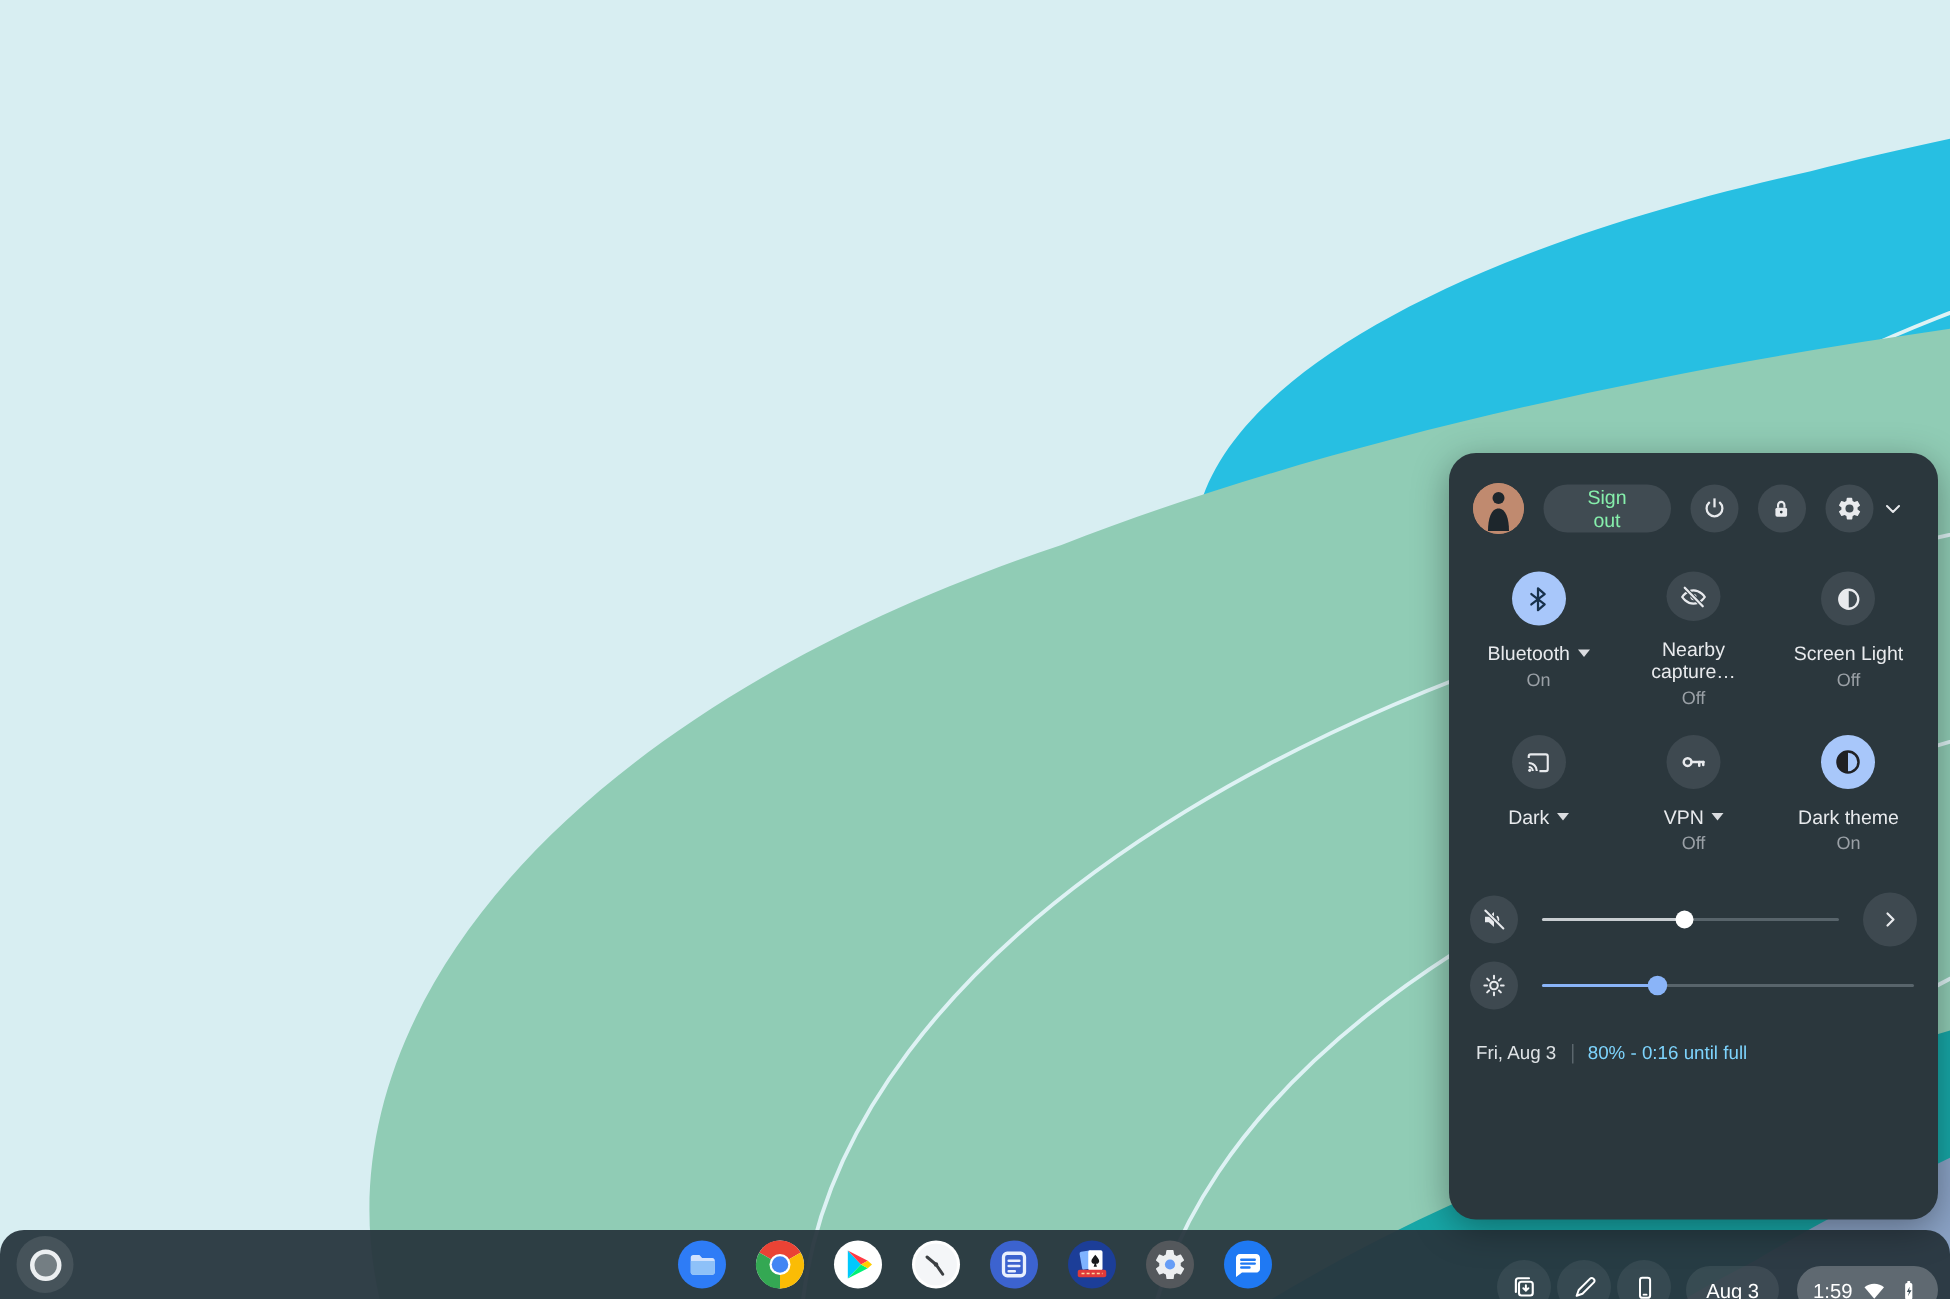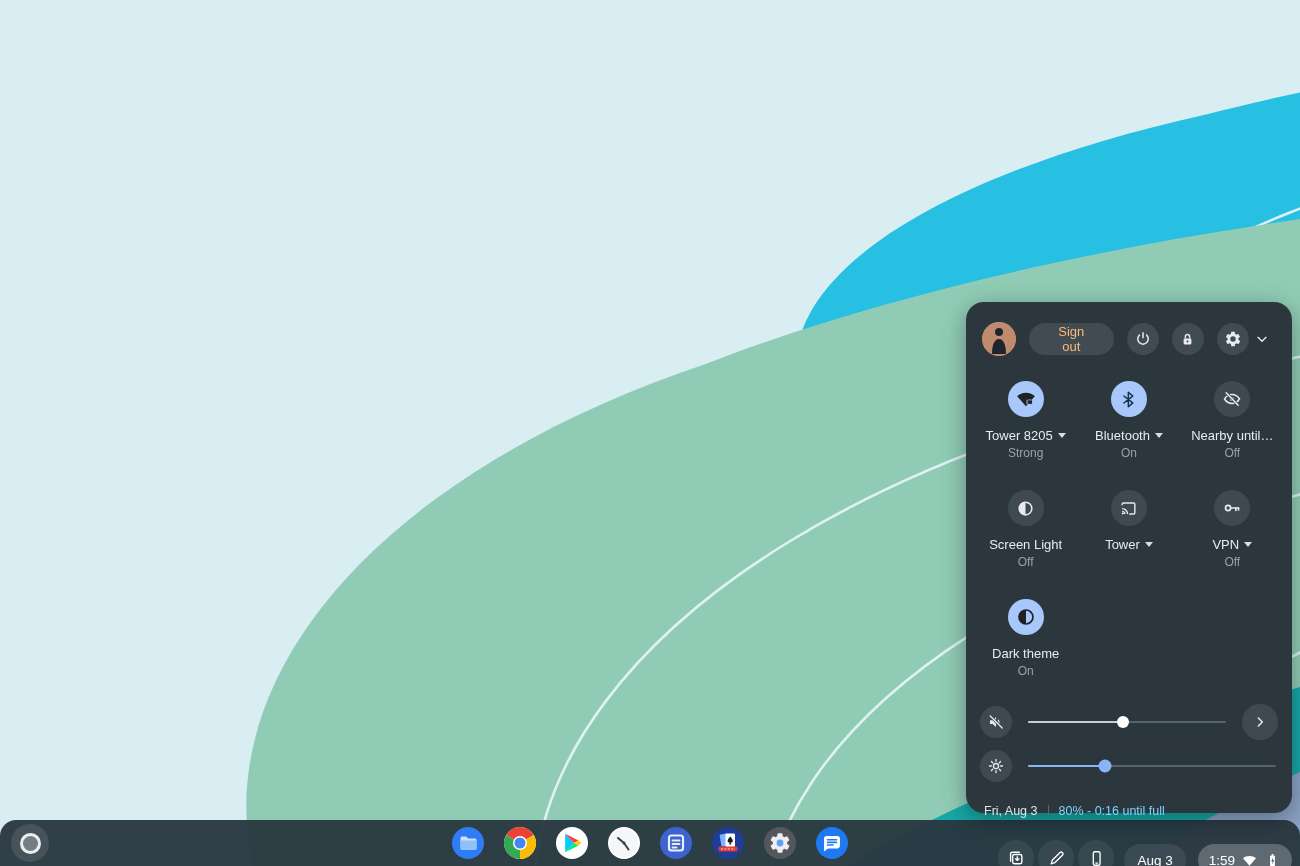--- a/index.html
+++ b/index.html
@@ -6,21 +6,21 @@
   body{width:1300px;height:866px;overflow:hidden;font-family:"Liberation Sans",sans-serif;
        -webkit-font-smoothing:antialiased;}
   .desktop{position:relative;width:1300px;height:866px;background:#d8eef2;overflow:hidden;}
   .wallpaper{position:absolute;inset:0;}
 
   
   .qs{position:absolute;left:966px;top:302px;width:326px;height:511px;background:#2b373d;
       border-radius:18px;box-shadow:0 6px 24px rgba(0,0,0,.35);color:#e8eaed;z-index:20;}
   .qs-header{height:50px;display:flex;align-items:center;padding:12px 16px 0 16px;}
   .avatar{width:34px;height:34px;border-radius:50%;background:#c08a6f;overflow:hidden;flex:0 0 auto;}
-  .signout{margin-left:13px;background:#404b52;border:none;color:#fdba74;font-size:13px;
+  .signout{margin-left:13px;background:#404b52;border:none;color:#86efac;font-size:13px;
       font-family:inherit;padding:0 19px;height:32px;border-radius:16px;cursor:pointer;}
   .icbtn{width:32px;height:32px;border-radius:50%;background:#404b52;display:flex;align-items:center;
       justify-content:center;margin-left:13px;cursor:pointer;flex:0 0 auto;}
   .qs-collapse{margin-left:auto;width:28px;height:28px;display:flex;align-items:center;justify-content:center;cursor:pointer;}
 
   .qs-tiles{display:grid;grid-template-columns:repeat(3,1fr);row-gap:18px;padding:17px 8px 0;}
   .tile{display:flex;flex-direction:column;align-items:center;height:91px;cursor:pointer;}
   .tile-ic{width:36px;height:36px;border-radius:50%;background:#3e4950;display:flex;align-items:center;
       justify-content:center;}
   .tile-ic.active{background:#a8c7fa;}
@@ -208,34 +208,20 @@
       </div>
       <div class="qs-collapse">
         <svg width="16" height="16" viewBox="0 0 24 24">
           <path d="M6 9.5l6 6 6-6" fill="none" stroke="#e8eaed" stroke-width="2" stroke-linecap="round" stroke-linejoin="round"></path>
         </svg>
       </div>
     </div>
 
     <div class="qs-tiles">
 
-      <div class="tile">
-        <div class="tile-ic active">
-          <svg width="20" height="20" viewBox="0 0 24 24">
-            <path d="M12 4.6C7.7 4.6 3.9 6.1 1.4 8.6L12 20.8 22.6 8.6C20.1 6.1 16.3 4.6 12 4.6z" fill="#202124"></path>
-            <rect x="13.2" y="13" width="6.6" height="5.4" rx="1.1" fill="#202124" stroke="#a8c7fa" stroke-width="1.2"></rect>
-            <path d="M14.9 13v-1.5a1.6 1.6 0 0 1 3.2 0V13" fill="none" stroke="#202124" stroke-width="1.5"></path>
-          </svg>
-        </div>
-        <div class="t-label">
-            <span>Tower 8205</span>
-            <span class="dd"></span>
-          </div>
-        <div class="t-status">Strong</div>
-      </div>
 
       <div class="tile">
         <div class="tile-ic active">
           <svg width="19" height="19" viewBox="0 0 24 24">
             <path d="M6.2 7.6 L17.4 16.3 L11.8 21.2 L11.8 2.8 L17.4 7.7 L6.2 16.4" fill="none" stroke="#17314b" stroke-width="1.9" stroke-linejoin="round" stroke-linecap="round"></path>
           </svg>
         </div>
         <div class="t-label">
             <span>Bluetooth</span>
             <span class="dd"></span>
@@ -248,21 +234,21 @@
       <div class="tile">
         <div class="tile-ic">
           <svg width="20" height="20" viewBox="0 0 24 24">
             <path d="M3 12s3.3-5.3 9-5.3S21 12 21 12s-3.3 5.3-9 5.3S3 12 3 12z" fill="none" stroke="#e8eaed" stroke-width="1.8"></path>
             <circle cx="12" cy="12" r="2.5" fill="#e8eaed"></circle>
             <path d="M5 4.6l14.4 14.8" stroke="#3e4950" stroke-width="3.4"></path>
             <path d="M5 4.6l14.4 14.8" stroke="#e8eaed" stroke-width="1.8" stroke-linecap="round"></path>
           </svg>
         </div>
         <div class="t-label">
-            <span>Nearby until…</span>
+            <span>Nearby capture…</span>
           </div>
         <div class="t-status">Off</div>
       </div>
 
       <div class="tile">
         <div class="tile-ic">
           <svg width="19" height="19" viewBox="0 0 24 24">
             <circle cx="12" cy="12" r="8" fill="none" stroke="#e8eaed" stroke-width="2"></circle>
             <path d="M12 4a8 8 0 0 0 0 16z" fill="#e8eaed"></path>
           </svg>
@@ -276,21 +262,21 @@
       <div class="tile">
         <div class="tile-ic">
           <svg width="19" height="19" viewBox="0 0 24 24">
             <path d="M4 8V6.6A1.6 1.6 0 0 1 5.6 5h12.8A1.6 1.6 0 0 1 20 6.6v10.8a1.6 1.6 0 0 1-1.6 1.6H13" fill="none" stroke="#e8eaed" stroke-width="1.8"></path>
             <path d="M4 15.6a3.4 3.4 0 0 1 3.4 3.4" fill="none" stroke="#e8eaed" stroke-width="1.8"></path>
             <path d="M4 12.2a6.8 6.8 0 0 1 6.8 6.8" fill="none" stroke="#e8eaed" stroke-width="1.8"></path>
             <circle cx="4.8" cy="18.4" r="1.3" fill="#e8eaed"></circle>
           </svg>
         </div>
         <div class="t-label">
-            <span>Tower</span>
+            <span>Dark</span>
             <span class="dd"></span>
           </div>
         <div class="t-status"></div>
       </div>
 
       <div class="tile">
         <div class="tile-ic">
           <svg width="20" height="20" viewBox="0 0 24 24">
             <circle cx="7.3" cy="12" r="3.1" fill="none" stroke="#e8eaed" stroke-width="2"></circle>
             <path d="M10.5 12h9.5" stroke="#e8eaed" stroke-width="2" stroke-linecap="round"></path>

